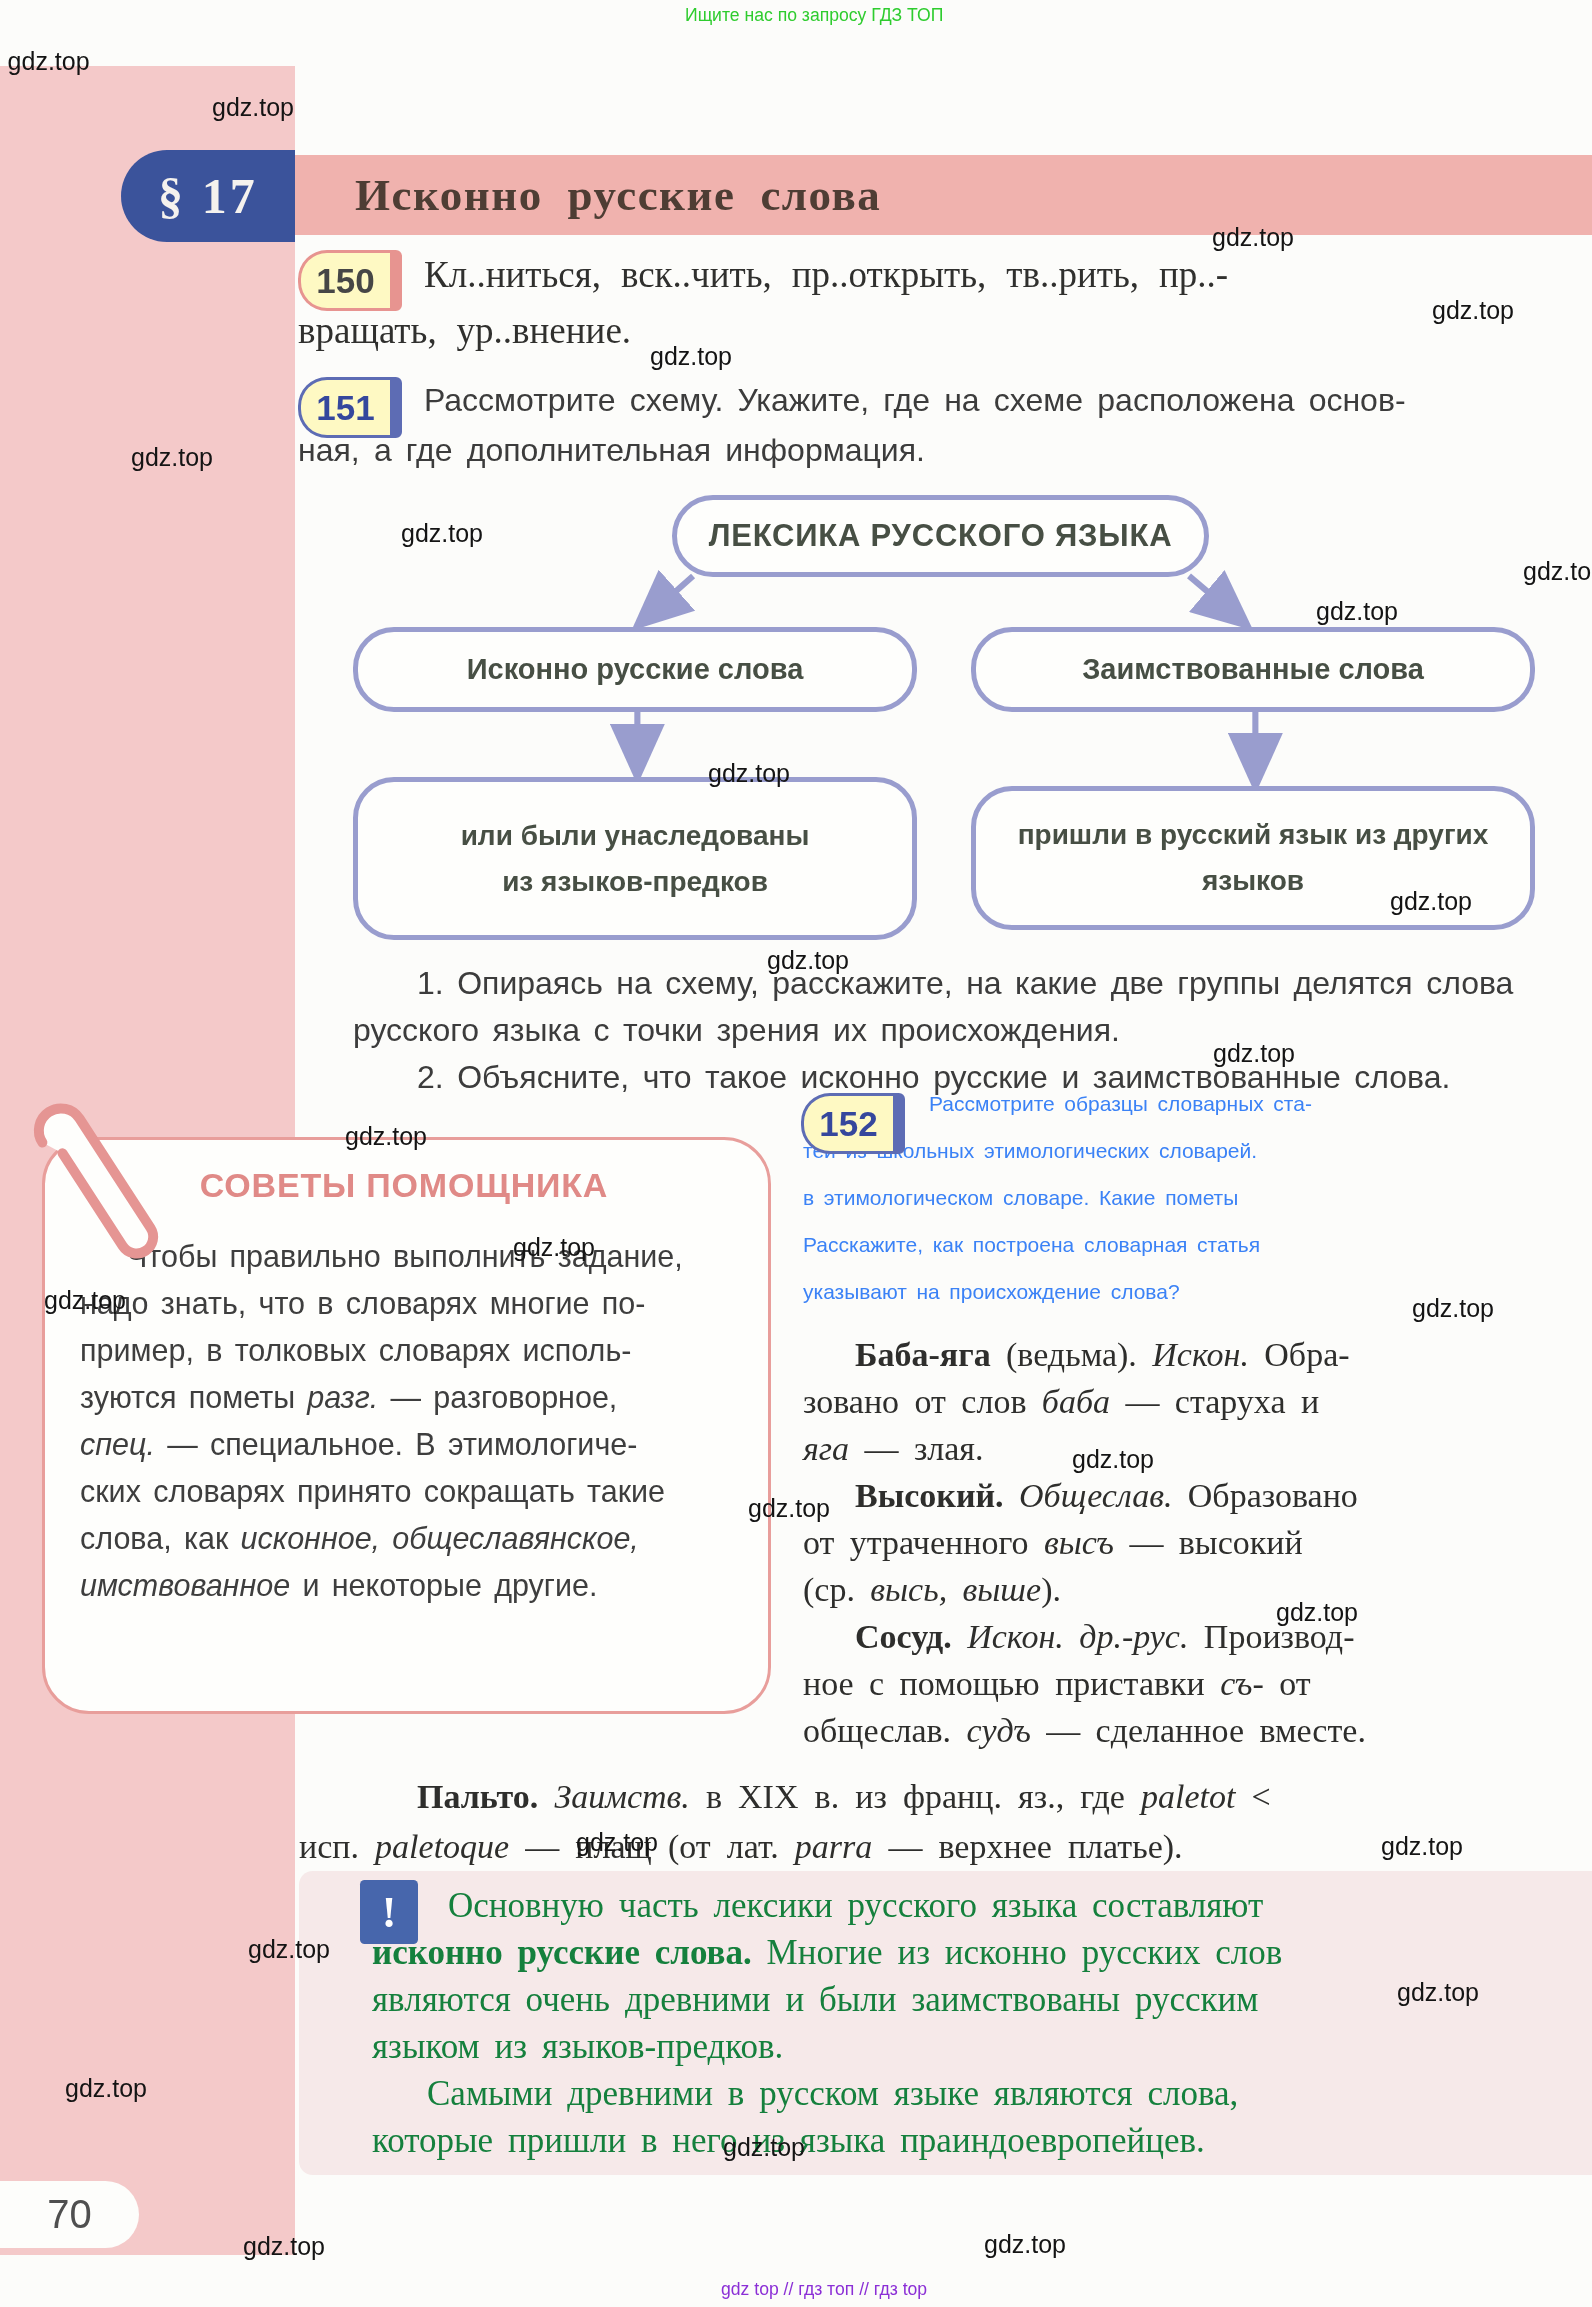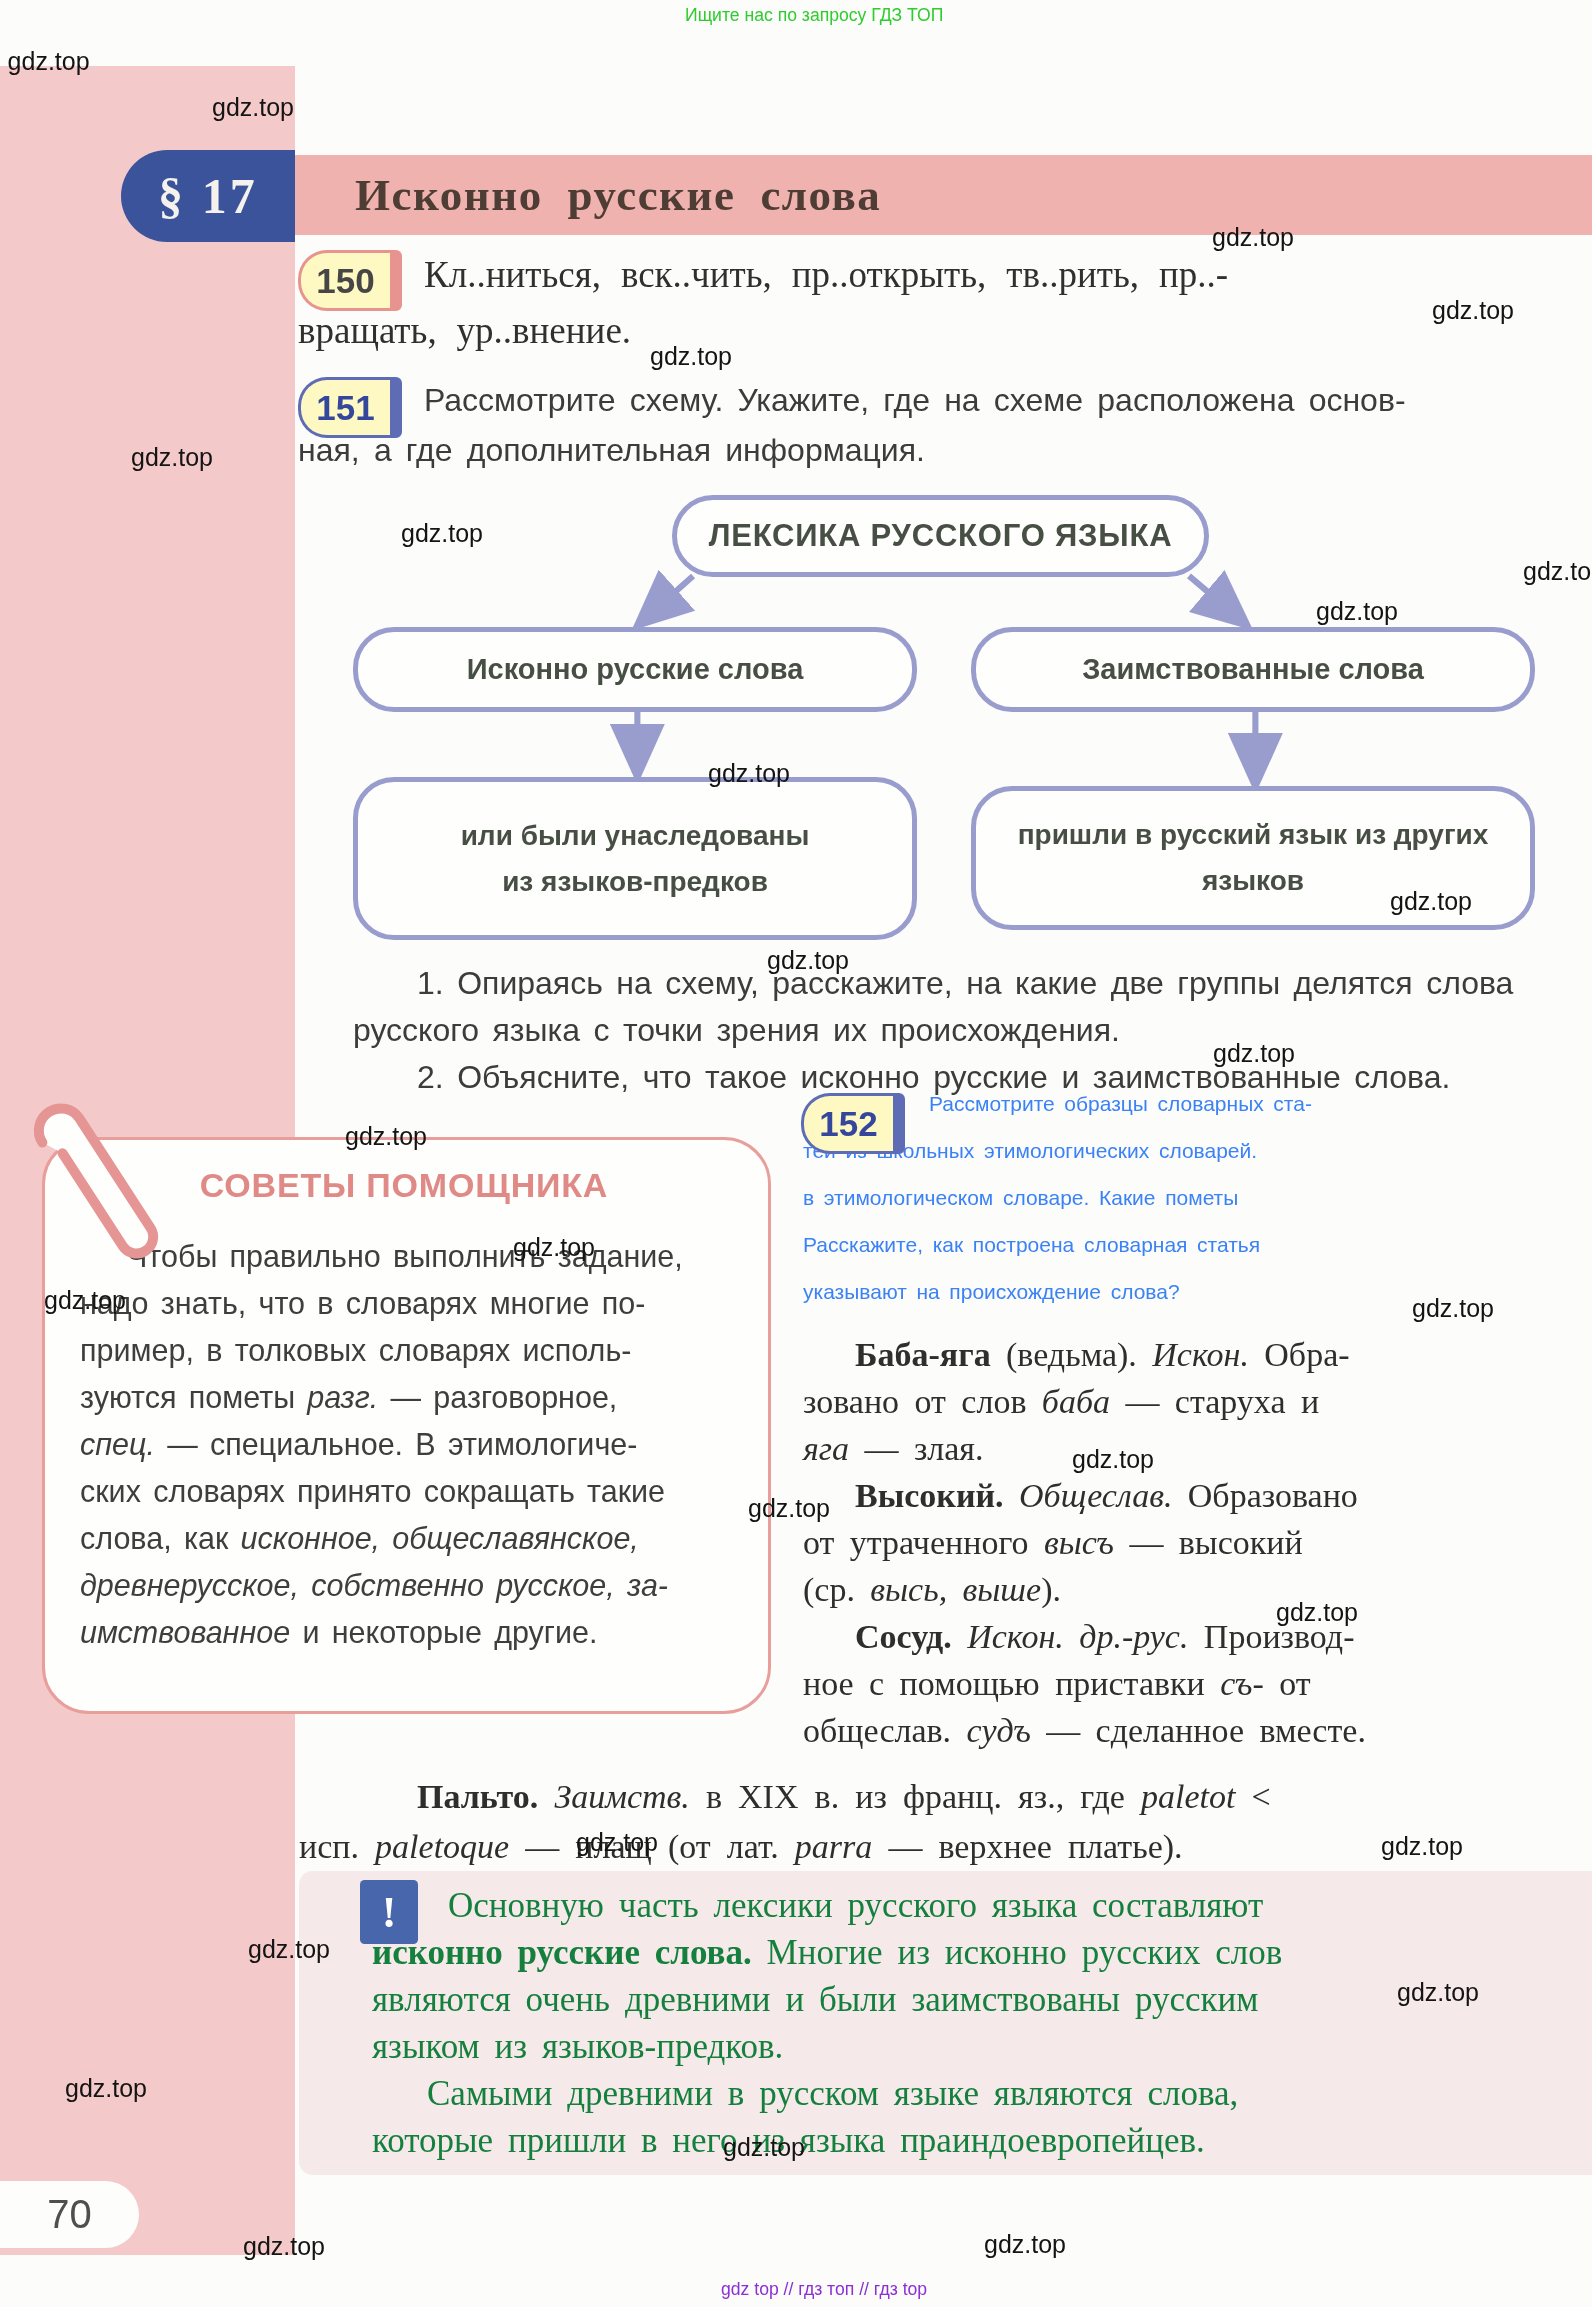--- a/index.html
+++ b/index.html
@@ -114,21 +114,20 @@
     <path d="M32 42 a20 20 0 0 1 40 0 v118 a15 15 0 0 1 -30 0 V60" fill="#fefefc" stroke="#e59593" stroke-width="9" stroke-linecap="round" stroke-linejoin="round"></path>
   </svg>
   <div class="tblock sans" style="left:80px;top:1233px;width:656px;font-size:30.5px;line-height:47px;color:#3e3e3e;word-spacing:3.8px;">
     <div style="text-indent:47px;"><span>Чтобы правильно выполнить задание,</span></div>
     <div><span>надо знать, что в словарях многие по-</span></div>
     <div><span>пример, в толковых словарях исполь-</span></div>
     <div><span>зуются пометы </span><span style="font-style: italic;">разг.</span><span> — разговорное,</span></div>
     <div><span style="font-style: italic;">спец.</span><span> — специальное. В этимологиче-</span></div>
     <div><span>ских словарях принято сокращать такие</span></div>
     <div><span>слова, как </span><span style="font-style: italic;">исконное, общеславянское,</span></div>
-    <div><span style="font-style: italic;">древнерусское, собственно русское, за-</span></div>
     <div><span style="font-style: italic;">имствованное</span><span> и некоторые другие.</span></div>
   </div>
 
   <div class="ex-badge badge-blue" style="left:801px;top:1093px;">152</div>
   <div class="tblock sans" style="left:803px;top:1080px;width:788px;font-size:21px;line-height:47px;color:#3b82f6;word-spacing:3.8px;">
     <div style="text-indent:126px;">Рассмотрите образцы словарных ста-</div>
     <div>тей из школьных этимологических словарей.</div>
     <div>в этимологическом словаре. Какие пометы</div>
     <div>Расскажите, как построена словарная статья</div>
     <div>указывают на происхождение слова?</div>

